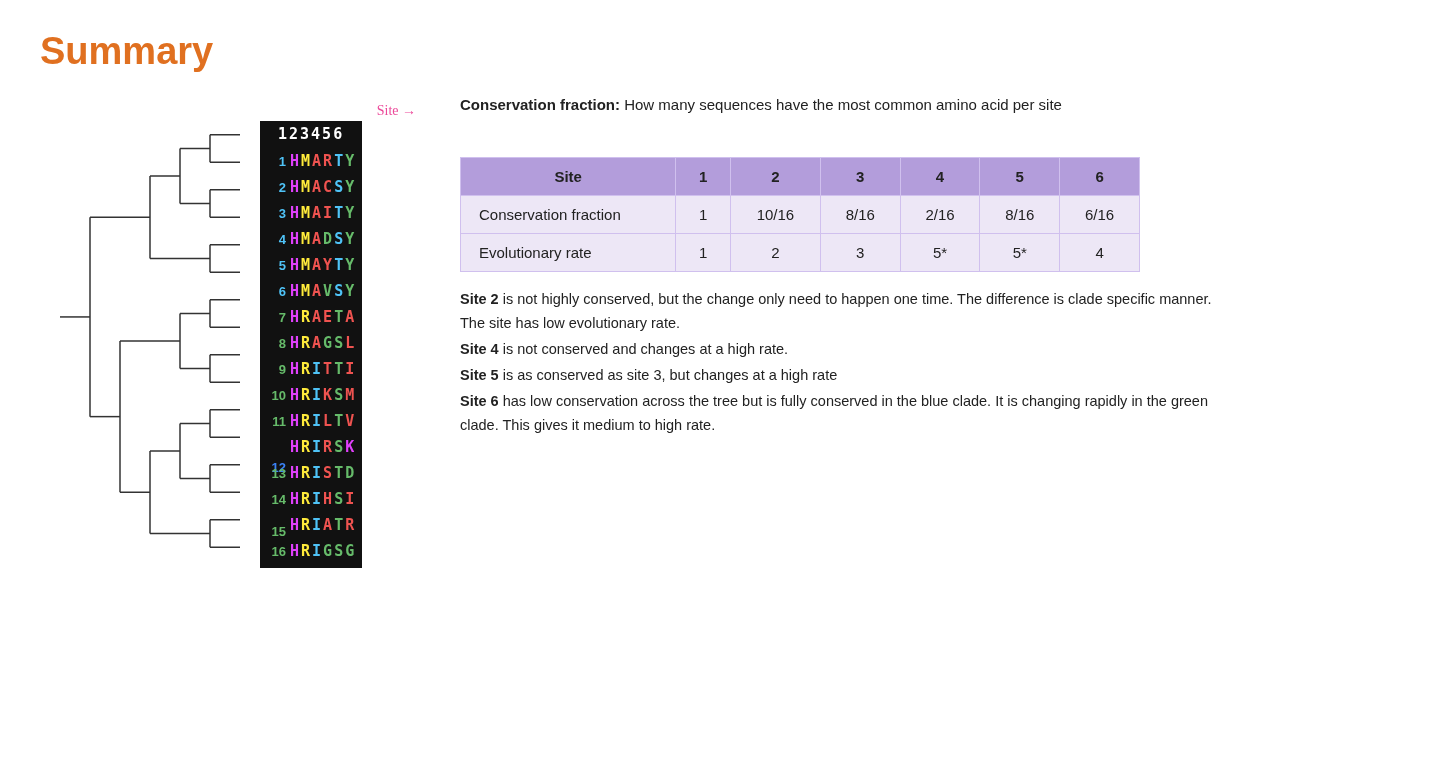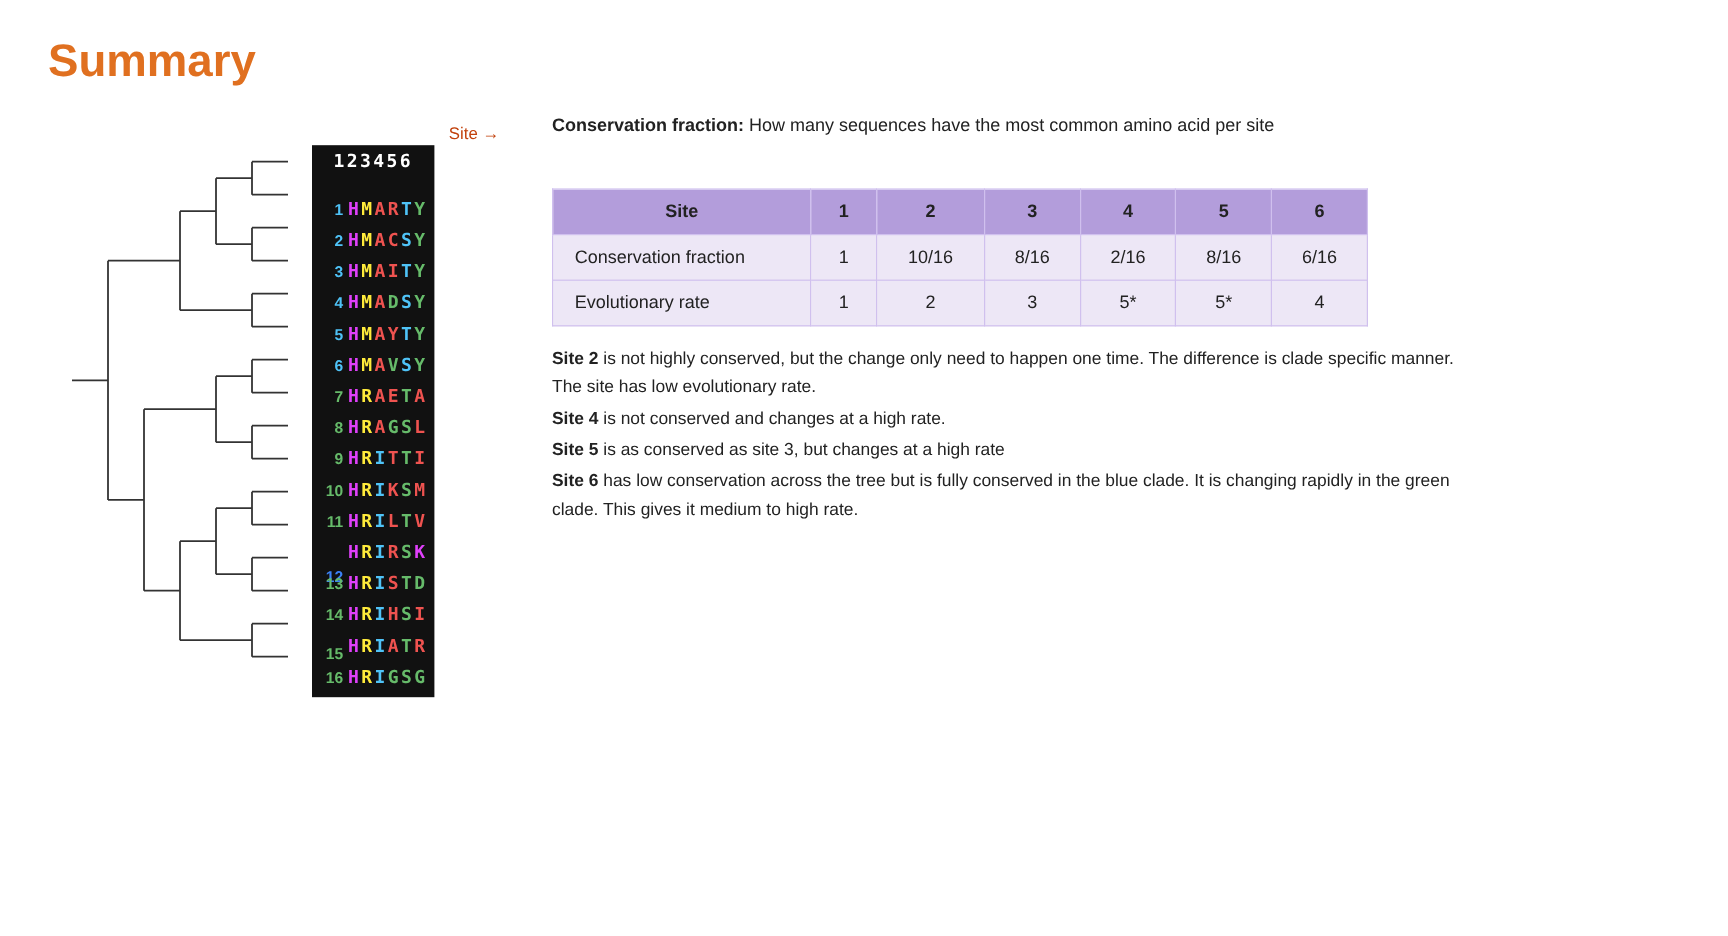--- a/index.html
+++ b/index.html
@@ -31,22 +31,23 @@
     }
     .site-label-row {
       display: flex;
       align-items: center;
       justify-content: flex-end;
       margin-bottom: 2px;
       padding-right: 0px;
     }
     .site-arrow-label {
       font-size: 14px;
-      color: #c2410c;
+      color: #ec4899;
       margin-right: 4px;
+      font-family: Liberation Serif, serif;
     }
     .tree-seq-container {
       display: flex;
       flex-direction: row;
       align-items: flex-start;
     }
     .tree-svg-area {
       flex: 0 0 220px;
     }
     .sequences-panel {
@@ -54,21 +55,21 @@
       background: #111;
       padding: 4px 6px;
     }
     .seq-header {
       color: #fff;
       font-size: 15px;
       font-weight: bold;
       font-family: monospace;
       letter-spacing: 2px;
       text-align: center;
-      margin-bottom: 18px;
+      margin-bottom: 5px;
     }
     .seq-row {
       display: flex;
       flex-direction: row;
       align-items: center;
       height: 26px;
     }
     .seq-num {
       font-size: 13px;
       font-weight: bold;

